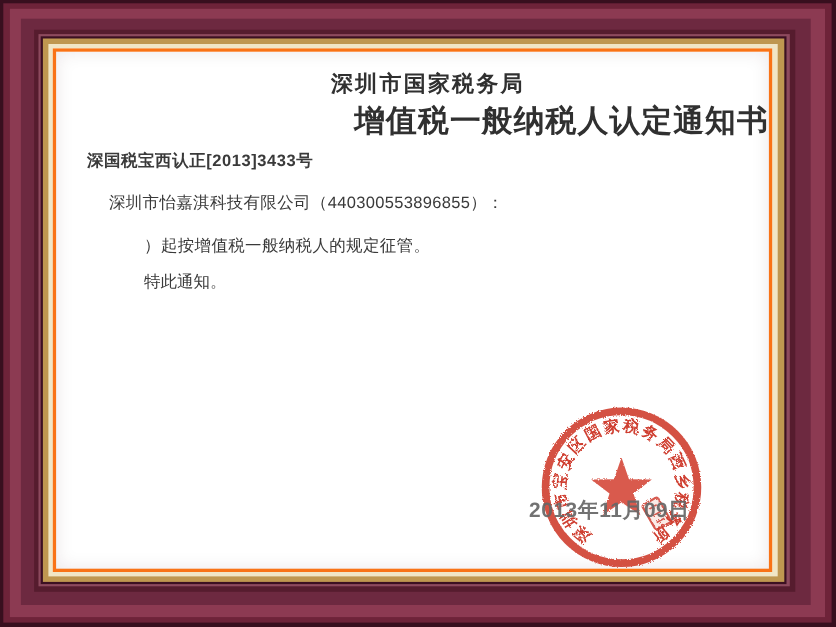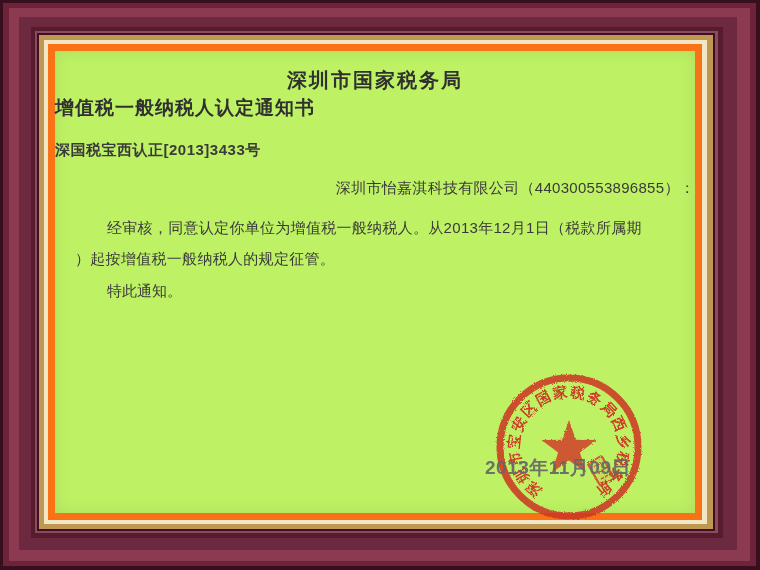--- a/index.html
+++ b/index.html
@@ -13,28 +13,29 @@
   .b1{left:3px;top:3px;right:4px;bottom:4px;background:#6e2339;}
   .b2{left:9px;top:8px;right:10px;bottom:9px;background:#8c3a52;}
   .b3{left:19px;top:17px;right:23px;bottom:20px;background:#6d2940;}
   .b4{left:31px;top:27px;right:37px;bottom:32px;background:#561c2e;}
   .b5{left:35px;top:31px;right:42px;bottom:37px;background:#8d4a5e;}
   .b6{left:37px;top:33px;right:45px;bottom:39px;background:#3c1022;}
   .b7{left:39px;top:35px;right:47px;bottom:41px;background:#bf9750;}
   .b8{left:44px;top:40px;right:53px;bottom:46px;background:#f1e6c6;}
   .paper{
     position:absolute;left:48px;top:44px;right:58px;bottom:50px;
-    background:#bef264;border:7px solid #f97316;box-sizing:border-box;
+    background:#ffffff;border:3px solid #f97316;box-sizing:border-box;
     box-shadow:inset 0 0 16px rgba(60,20,30,.10);
     color:#3a3a3a;
+    padding-left:28px;
   }
   .title1{margin-top:16px;height:28px;text-align:center;font-size:20px;font-weight:700;letter-spacing:2px;color:#303030;}
-  .title2{height:30px;text-align:left;font-size:19px;font-weight:700;letter-spacing:1px;color:#303030;}
+  .title2{height:30px;text-align:right;font-size:28px;font-weight:700;letter-spacing:1px;color:#303030;}
   .docnum{margin-top:16px;height:22px;font-size:15px;font-weight:600;letter-spacing:.5px;color:#3a3a3a;}
-  .addressee{margin-top:16px;height:26px;padding-left:20px;font-size:15px;letter-spacing:.3px;text-align:right;}
+  .addressee{margin-top:16px;height:26px;padding-left:20px;font-size:15px;letter-spacing:.3px;}
   .notice-body{margin-top:7px;padding-left:20px;padding-right:48px;font-size:15px;letter-spacing:.3px;}
   .notice-body .body-line{height:31px;line-height:31px;white-space:nowrap;}
   .notice-body .body-line:first-child{text-indent:32px;}
   .closing{margin-top:8px;padding-left:52px;font-size:15px;height:26px;}
   .seal{position:absolute;left:434px;top:316px;width:160px;height:160px;z-index:3;opacity:.95;}
   .seal-date{
     position:absolute;left:430px;top:404px;width:170px;z-index:4;
     font-size:19px;font-weight:600;letter-spacing:.5px;
     color:rgba(102,102,102,.92);white-space:nowrap;
   }
@@ -60,21 +61,20 @@
 
     <div class="title1">深圳市国家税务局</div>
 
     <div class="title2">增值税一般纳税人认定通知书</div>
 
     <div class="docnum">深国税宝西认正[2013]3433号</div>
 
     <div class="addressee">深圳市怡嘉淇科技有限公司（440300553896855）：</div>
 
     <div class="notice-body">
-        <div class="body-line">经审核，同意认定你单位为增值税一般纳税人。从2013年12月1日（税款所属期</div>
         <div class="body-line">）起按增值税一般纳税人的规定征管。</div>
       </div>
 
     <div class="closing">特此通知。</div>
 
     <svg class="seal" viewBox="0 0 160 160">
       <defs>
         <filter id="rough" x="-10%" y="-10%" width="120%" height="120%">
           <feTurbulence type="fractalNoise" baseFrequency="0.9" numOctaves="2" result="n"></feTurbulence>
           <feDisplacementMap in="SourceGraphic" in2="n" scale="3"></feDisplacementMap>

